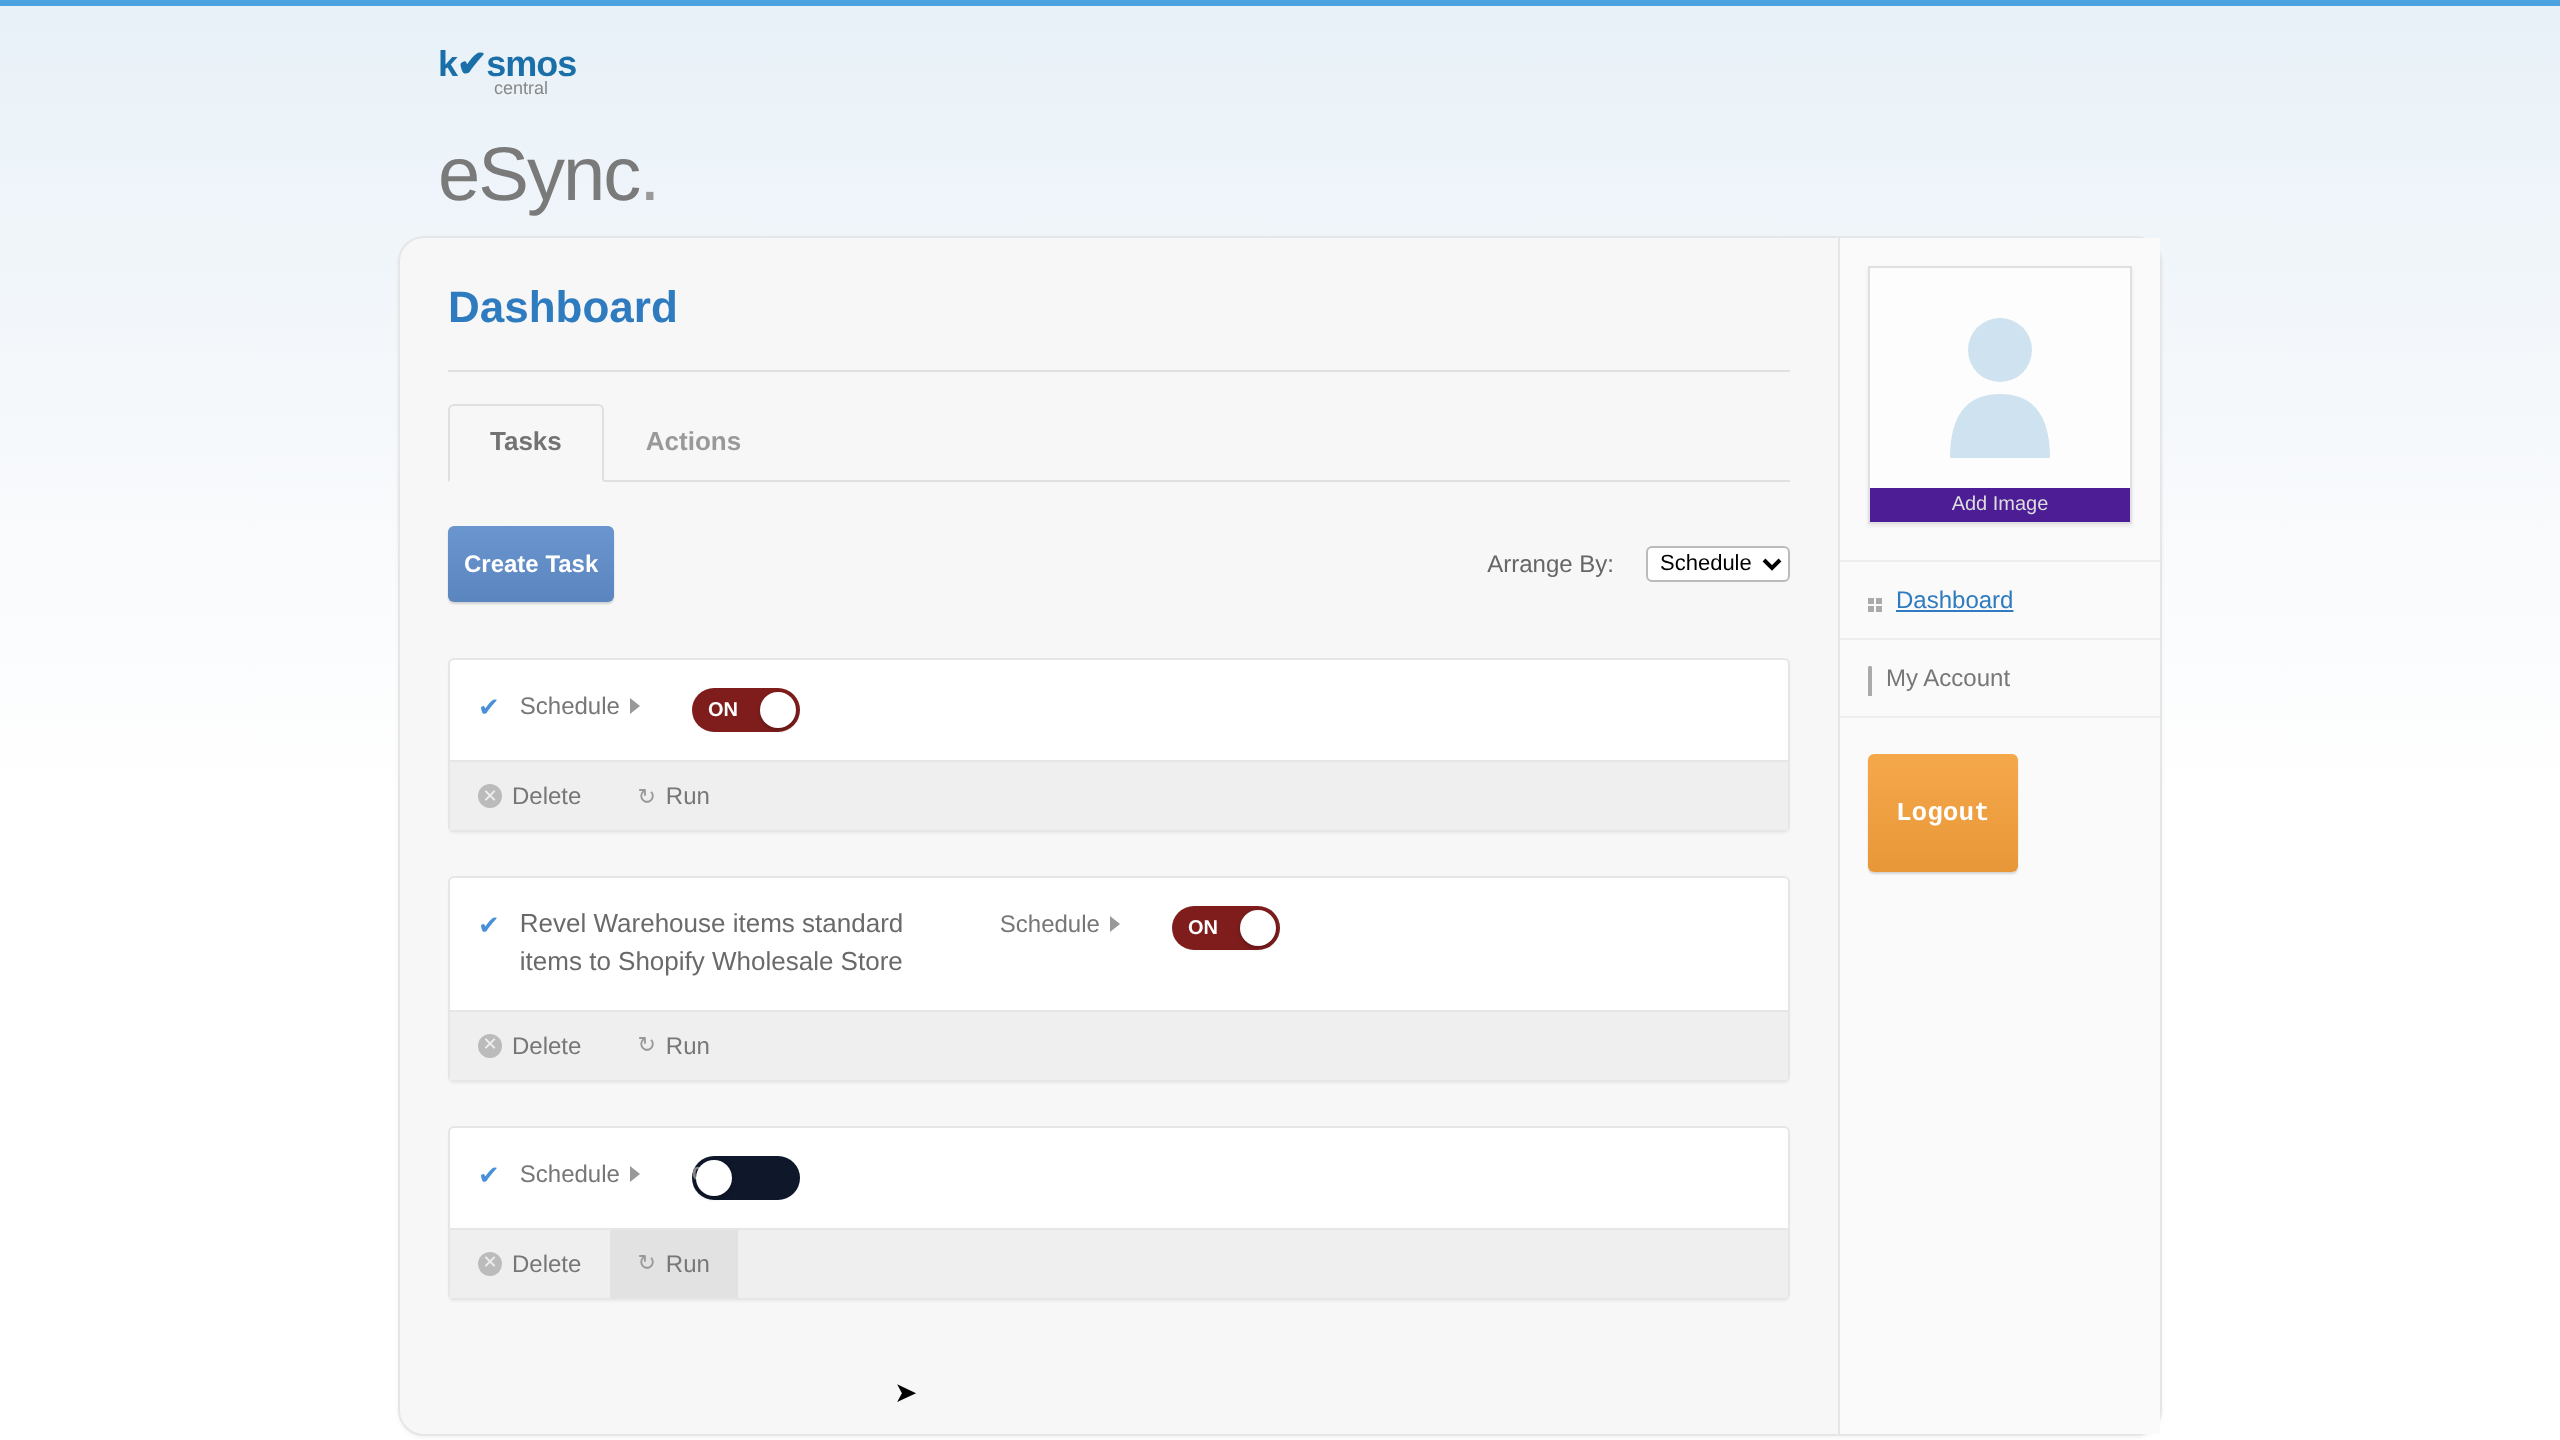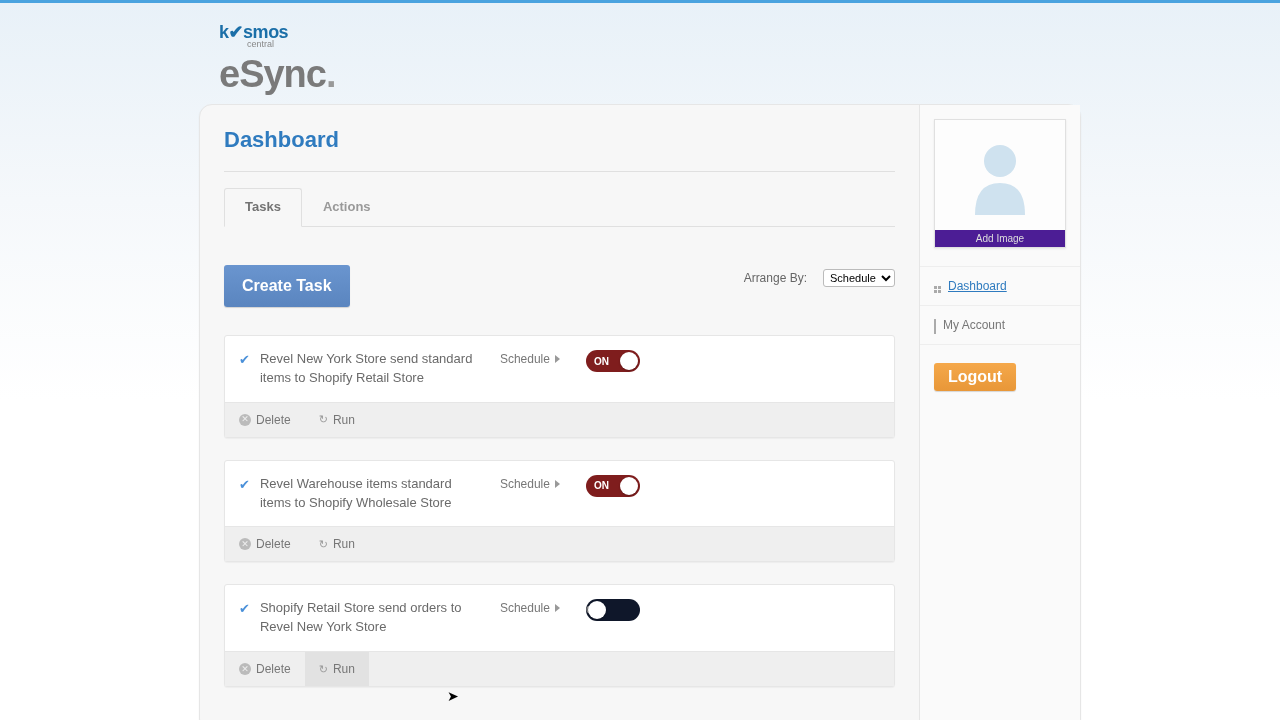--- a/index.html
+++ b/index.html
@@ -32,24 +32,24 @@
     color: #1b6fa8;
   }
   .logo-central {
     font-size: 9px;
     color: #888;
     margin-left: 28px;
     margin-top: -4px;
   }
   .logo-esync {
     font-size: 38px;
-    font-weight: bold;
+    font-weight: normal;
     color: #7a7a7a;
     letter-spacing: -1px;
-    margin-top: 4px;
+    margin-top: 18px;
   }
   .logo-esync .dot {
     color: #999;
   }
   .content-box {
     background: #f7f7f7;
     border: 1px solid #e6e6e6;
     border-radius: 13px;
     display: flex;
     min-height: 600px;
@@ -97,27 +97,26 @@
   .toolbar {
     display: flex;
     justify-content: space-between;
     align-items: center;
     margin-bottom: 28px;
   }
   .btn-primary {
     background: linear-gradient(to bottom, #6a95cf, #5a85bf);
     color: #fff;
     font-weight: bold;
-    font-size: 16px;
-    padding: 12px 18px;
+    font-size: 12px;
+    padding: 12px 8px;
     border: none;
     border-radius: 3px;
     cursor: pointer;
     box-shadow: 0 1px 1px rgba(0,0,0,0.15);
-    margin-top: 16px;
   }
   .arrange {
     display: flex;
     align-items: center;
     gap: 16px;
     font-size: 12px;
     color: #666;
   }
   .arrange select {
     font-size: 11px;
@@ -305,27 +304,28 @@
     background: #aaa;
     position: absolute;
     bottom: -3px;
   }
   .headphones-icon::before { left: -1px; }
   .headphones-icon::after { right: -1px; }
   .btn-logout {
     margin: 18px 14px;
     background: linear-gradient(to bottom, #f5a84a, #e89738);
     color: #fff;
-    font-size: 16px;
-    font-weight: bold;
-    padding: 5px 14px;
+    font-size: 13px;
+    font-weight: bold;
+    padding: 22px 14px;
     border: none;
     border-radius: 3px;
     cursor: pointer;
     box-shadow: 0 1px 1px rgba(0,0,0,0.15);
+    font-family: Liberation Mono, monospace;
   }
   .cursor {
     position: fixed;
     left: 447px;
     top: 688px;
     font-size: 14px;
     color: #000;
     pointer-events: none;
   }
 </style>
@@ -362,21 +362,20 @@
           <select>
             <option>Schedule</option>
           </select>
         </div>
       </div>
 
       <div id="task-list">
           <div class="task-card">
             <div class="task-head">
               <div class="task-check">✔</div>
-              <div class="task-title">Revel New York Store send standard items to Shopify Retail Store</div>
               <div class="task-schedule">
                 <span>Schedule</span>
                 <span class="tri-right"></span>
               </div>
               <div class="toggle on">
                 <span>ON</span>
                 <div class="knob"></div>
               </div>
             </div>
             <div class="task-actions">
@@ -410,21 +409,20 @@
               </div>
               <div class="task-action">
                 <span class="refresh-icon">↻</span>
                 <span>Run</span>
               </div>
             </div>
           </div>
           <div class="task-card">
             <div class="task-head">
               <div class="task-check">✔</div>
-              <div class="task-title">Shopify Retail Store send orders to Revel New York Store</div>
               <div class="task-schedule">
                 <span>Schedule</span>
                 <span class="tri-right"></span>
               </div>
               <div class="toggle off">
                 <span>OFF</span>
                 <div class="knob"></div>
               </div>
             </div>
             <div class="task-actions">

